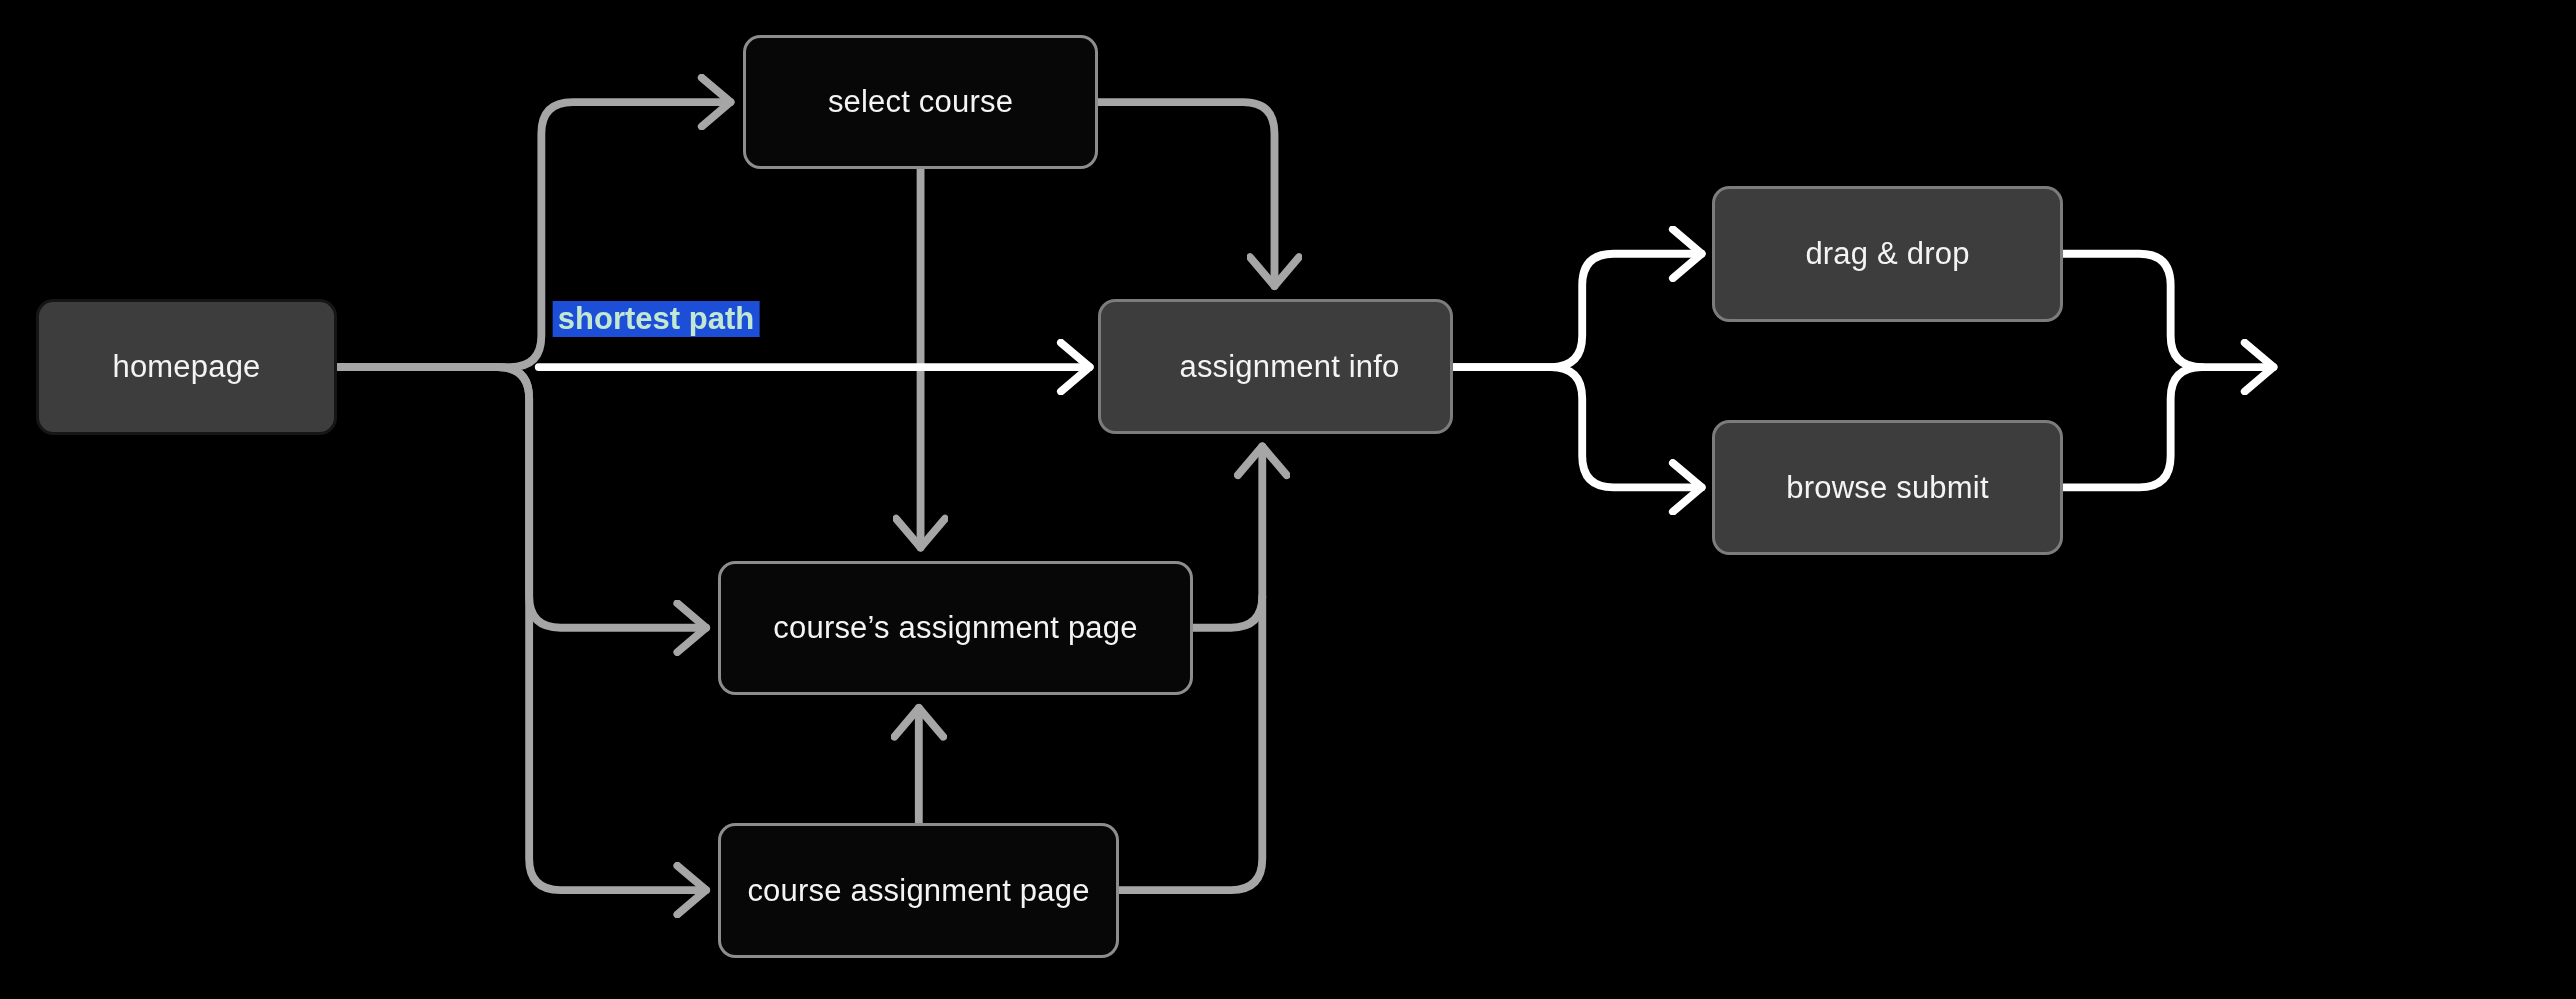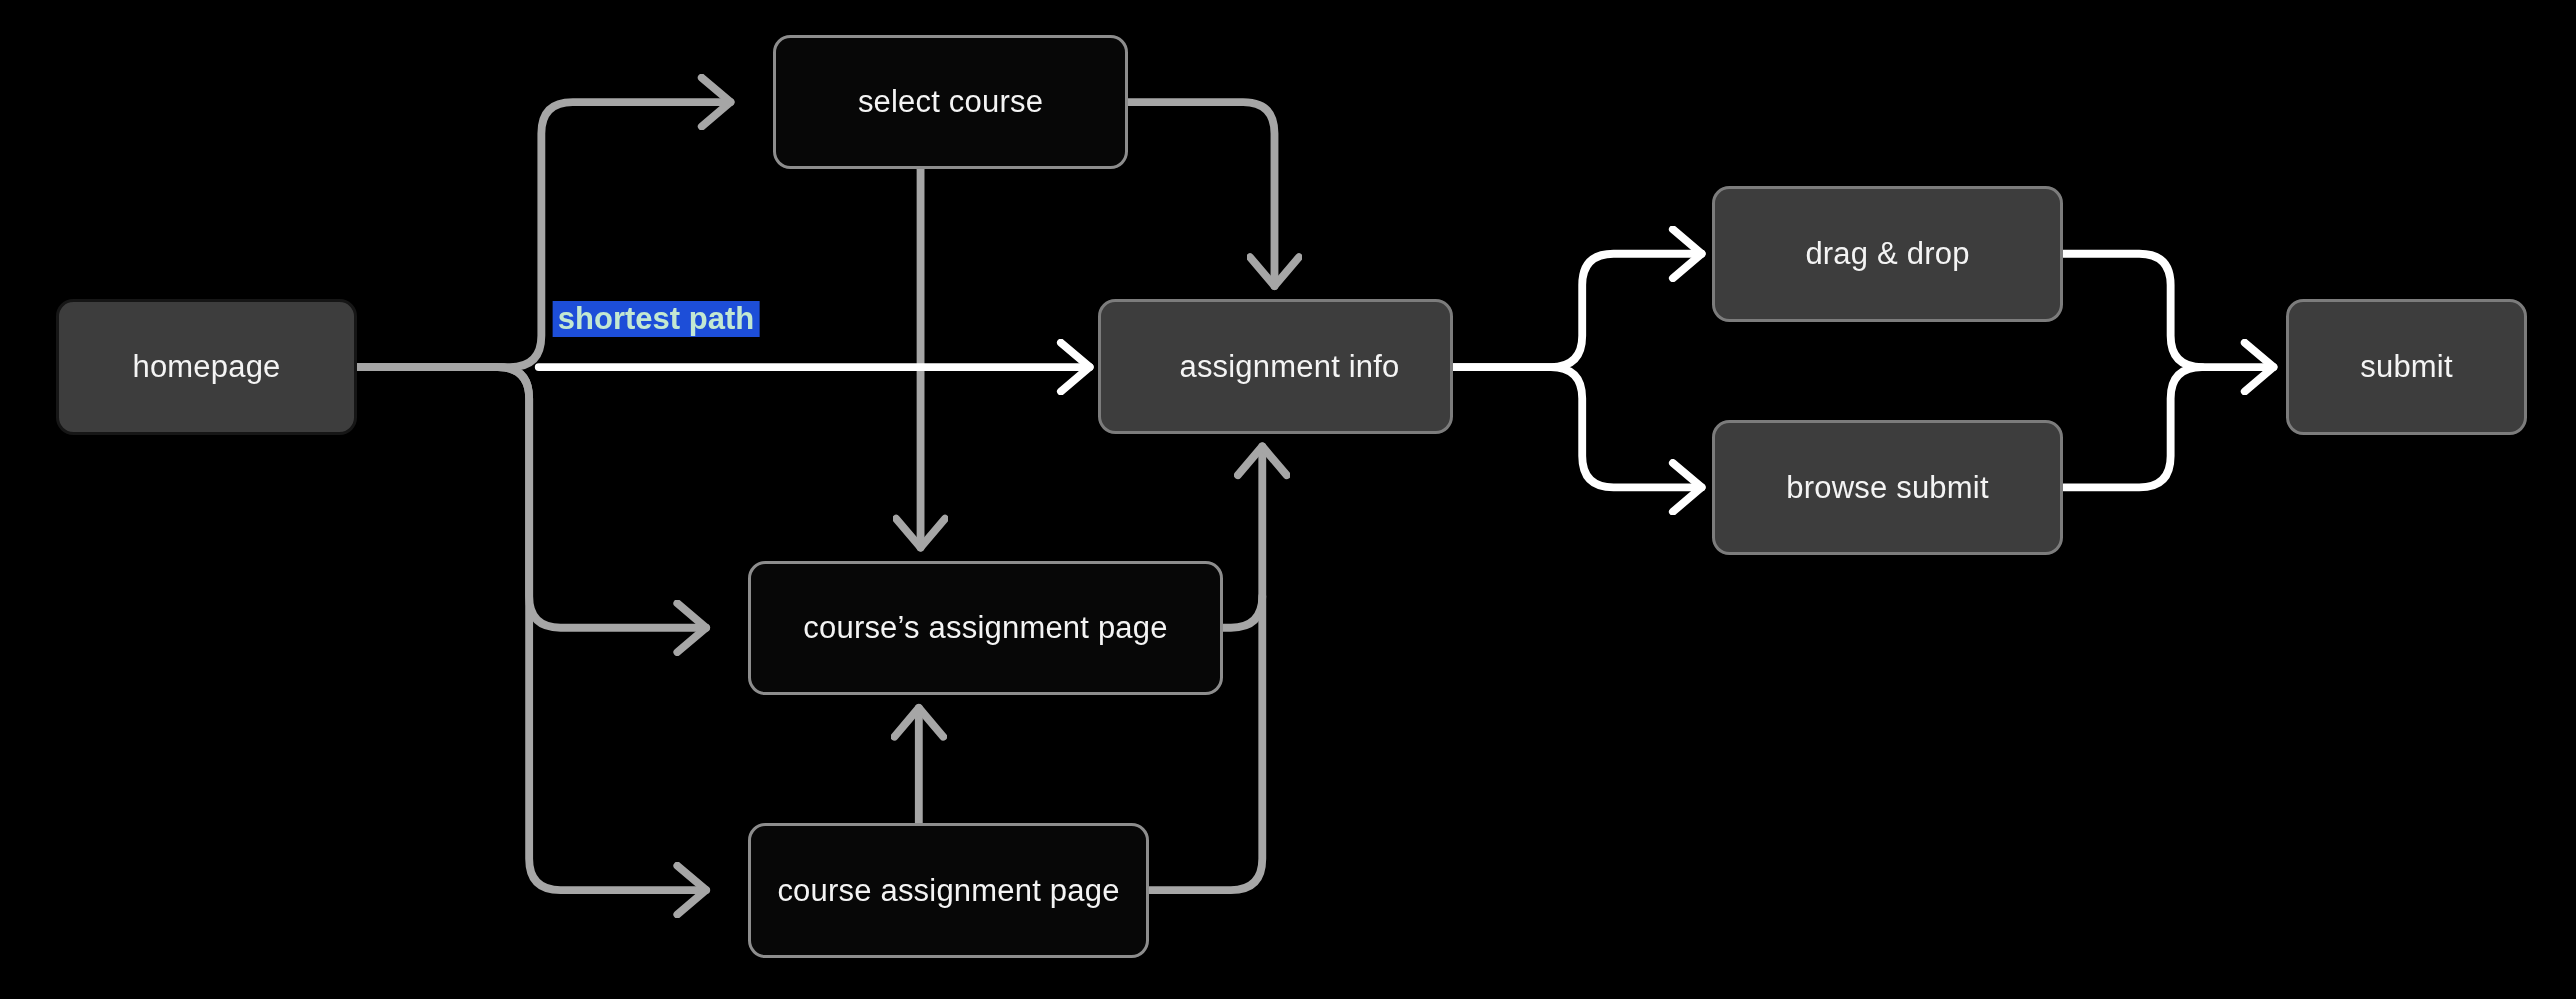--- a/index.html
+++ b/index.html
@@ -32,26 +32,24 @@
     color: #f4f4f4;
     text-align: center;
     letter-spacing: 0.2px;
   }
   .node.filled {
     background: #3d3d3d;
     border: 3.5px solid #7c7c7c;
   }
   .node.filled.dark-border {
     border: 3.5px solid #161616;
-    margin-left: 20px;
   }
   .node.outlined {
     background: #070707;
     border: 3.5px solid #8d8d8d;
-    margin-left: 30px;
   }
   .edge-label {
     position: absolute;
     transform: translate(-50%, -50%);
     font-size: 31px;
     font-weight: bold;
     color: #c3e8d1;
     white-space: nowrap;
     background: #1d4ed8;
     padding: 0 5.2px;
@@ -123,20 +121,17 @@
   </div>
 
   <div class="node filled" id="n-drag-drop">
     <span>drag &amp; drop</span>
   </div>
 
   <div class="node filled" id="n-browse-device">
     <span>browse submit</span>
   </div>
 
-  <div class="node filled" id="n-submit">
-    <span>submit</span>
-  </div>
 
   <div class="edge-label" id="lbl-shortest-path">shortest path</div>
 
 </div>
 
 
 </body></html>

